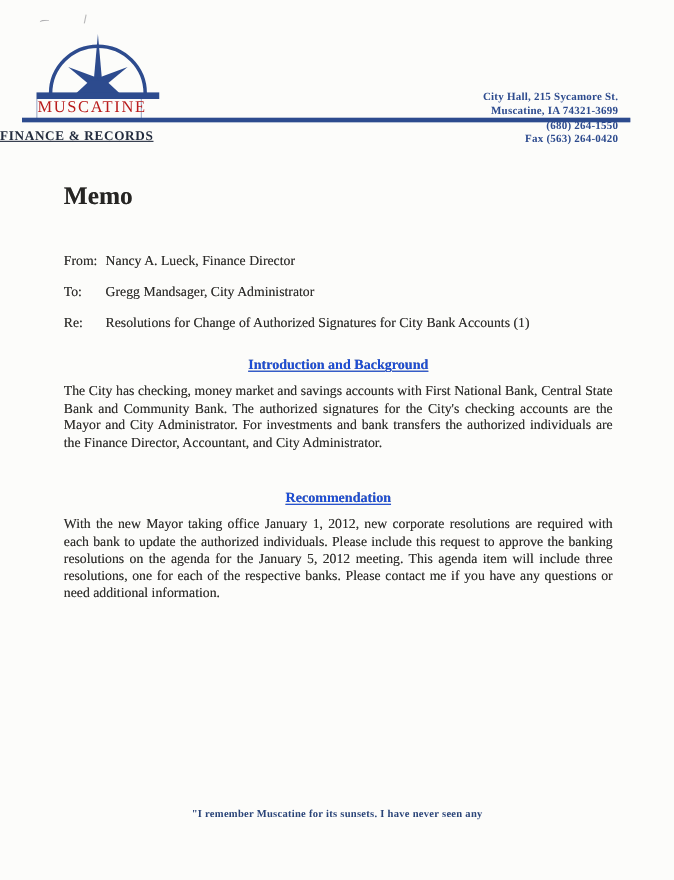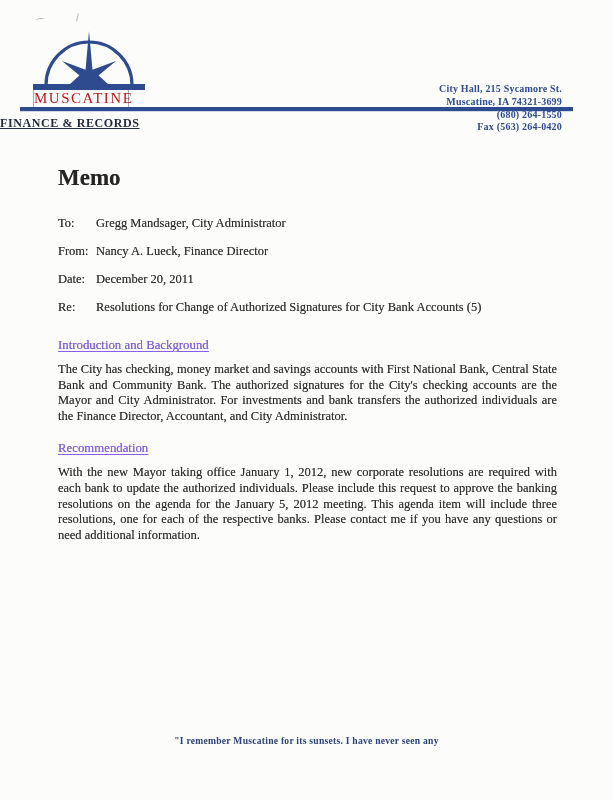--- a/index.html
+++ b/index.html
@@ -75,37 +75,38 @@
 
   
   .memo-main {
     position: absolute; left: 58px; top: 165px; width: 499px;
     font-size: 12.5px;
     text-shadow: 0 0 0.35px rgba(47,46,44,.6);
   }
   .memo-title {
     font-size: 23px;
     font-weight: bold;
-    margin: 0 0 26px 0;
+    margin: 0 0 40px 0;
     color: #262523;
   }
   .field-row { display: flex; margin-bottom: 15px; line-height: 13px; }
   .field-label { width: 38px; flex: 0 0 38px; }
   .field-value { flex: 1; }
 
   .section-heading {
-    font-weight: normal;
+    font-weight: bold;
     text-decoration: underline;
     text-underline-offset: 2px;
     margin: 24px 0 0 0;
     font-size: 12.8px;
     line-height: 14px;
-    color: #8b5cf6;
+    color: #1d4ed8;
+    text-align: center;
   }
-  .section-heading.second { margin-top: 17px; }
+  .section-heading.second { margin-top: 35px; }
   .section-body {
     margin: 10px 0 0 0;
     text-align: justify;
     line-height: 15.6px;
   }
 
   
   .footer-quote {
     position: absolute; top: 734px; left: 0; width: 613px;
     text-align: center;
@@ -147,34 +148,30 @@
 
   <div class="letterhead-divider"></div>
 
   <div class="department-title">FINANCE &amp; RECORDS</div>
 
   <div class="memo-main">
     <h1 class="memo-title">Memo</h1>
 
     <div>
       <div class="field-row">
+        <span class="field-label">From:</span>
+        <span class="field-value">Nancy A. Lueck, Finance Director</span>
+      </div>
+      <div class="field-row">
         <span class="field-label">To:</span>
         <span class="field-value">Gregg Mandsager, City Administrator</span>
       </div>
       <div class="field-row">
-        <span class="field-label">From:</span>
-        <span class="field-value">Nancy A. Lueck, Finance Director</span>
-      </div>
-      <div class="field-row">
-        <span class="field-label">Date:</span>
-        <span class="field-value">December 20, 2011</span>
-      </div>
-      <div class="field-row">
         <span class="field-label">Re:</span>
-        <span class="field-value">Resolutions for Change of Authorized Signatures for City Bank Accounts (5)</span>
+        <span class="field-value">Resolutions for Change of Authorized Signatures for City Bank Accounts (1)</span>
       </div>
     </div>
 
     <h2 class="section-heading">Introduction and Background</h2>
     <p class="section-body">The City has checking, money market and savings accounts with First National Bank, Central State Bank and Community Bank. The authorized signatures for the City's checking accounts are the Mayor and City Administrator. For investments and bank transfers the authorized individuals are the Finance Director, Accountant, and City Administrator.</p>
 
     <h2 class="section-heading second">Recommendation</h2>
     <p class="section-body">With the new Mayor taking office January 1, 2012, new corporate resolutions are required with each bank to update the authorized individuals. Please include this request to approve the banking resolutions on the agenda for the January 5, 2012 meeting. This agenda item will include three resolutions, one for each of the respective banks. Please contact me if you have any questions or need additional information.</p>
   </div>
 

